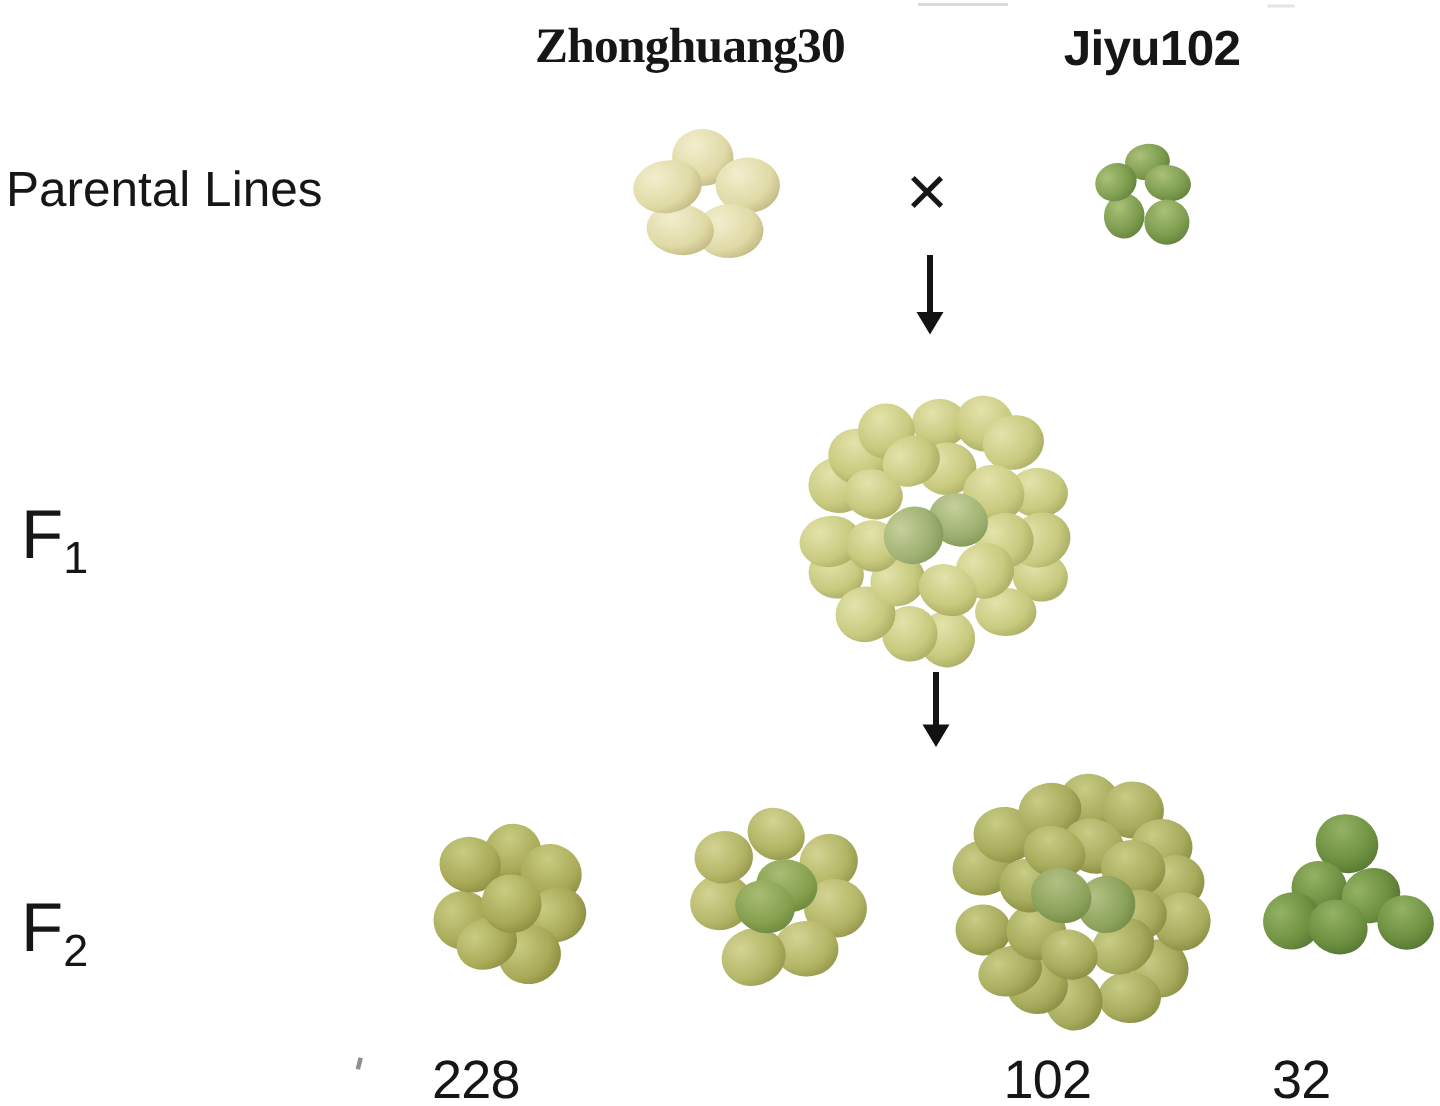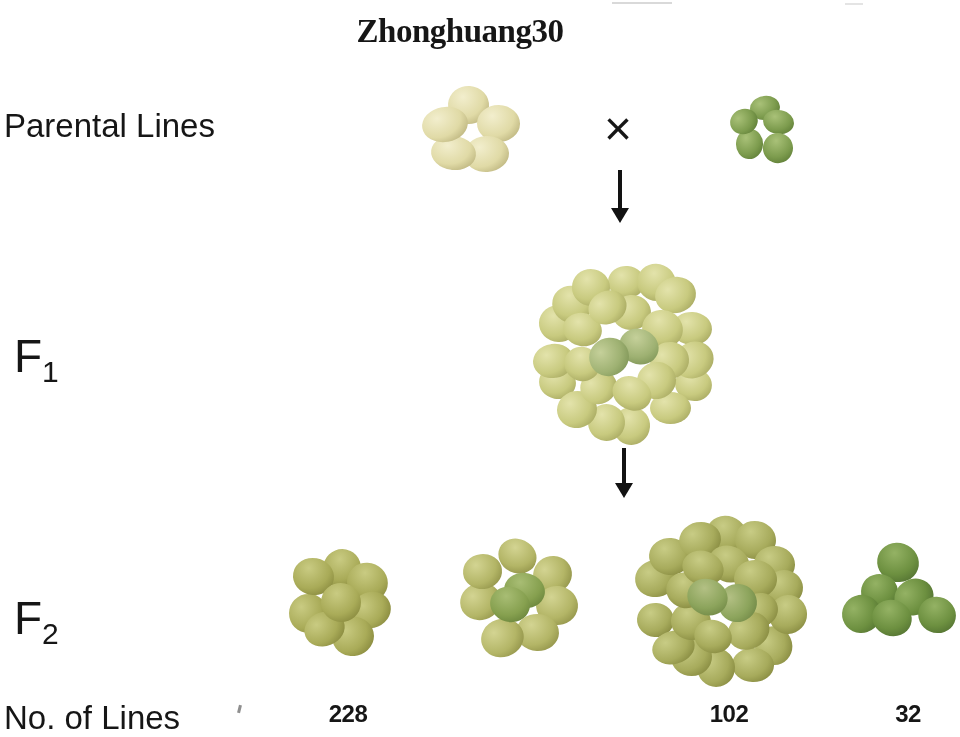--- a/index.html
+++ b/index.html
@@ -5,50 +5,50 @@
   html,body{margin:0;padding:0;background:#fff;}
   #canvas{
     position:relative;width:960px;height:737px;background:#ffffff;
     font-family:"Liberation Sans",sans-serif;color:#161616;overflow:hidden;
   }
   .abs{position:absolute;}
   .hdr{font-weight:bold;font-size:33px;letter-spacing:-0.5px;white-space:nowrap;text-align:center;line-height:1;}
   .lbl{font-size:33px;white-space:nowrap;line-height:1;}
   .flbl{font-size:46px;line-height:1;}
   .flbl .sub{font-size:30px;vertical-align:-10px;}
-  .num{font-size:24px;text-align:center;width:120px;line-height:1;letter-spacing:-0.5px;font-weight:bold;}
+  .num{font-size:36px;text-align:left;width:120px;line-height:1;letter-spacing:-0.5px;}
   .cross{font-size:48px;font-weight:400;width:50px;text-align:center;line-height:1;}
   .arrow-line{position:absolute;width:4px;background:#121212;}
   .arrow-head{position:absolute;width:0;height:0;border-left:9px solid transparent;border-right:9px solid transparent;border-top:15px solid #121212;}
   .seed{position:absolute;border-radius:50%;}
   .cluster{position:absolute;left:0;top:0;width:0;height:0;}
   .artifact{position:absolute;}
 </style>
 </head>
 <body>
 
 <div id="canvas">
 
   <div class="artifact" style="left:612px;top:2px;width:60px;height:2px;background:#d9d9d9;"></div>
   <div class="artifact" style="left:845px;top:3px;width:18px;height:2px;background:#e4e4e4;"></div>
   <div class="artifact" style="left:238px;top:705px;width:3px;height:8px;background:#8f8f8f;transform:rotate(14deg);"></div>
 
   <div class="abs hdr" style="left:350px;top:15px;width:220px;font-family:Liberation Serif, serif;">Zhonghuang30</div>
+  <div class="abs hdr" style="left:698px;top:15px;width:140px;">Jiyu102</div>
 
   <div class="abs lbl" style="left:4px;top:109px;">Parental Lines</div>
 
   <div class="abs flbl" style="left:14px;top:333px;">
     <span>F</span><span class="sub">1</span>
   </div>
 
   <div class="abs flbl" style="left:14px;top:595px;">
     <span>F</span><span class="sub">2</span>
   </div>
 
-  <div class="abs lbl" style="left:4px;top:701px;">No. of Lines</div>
 
   <div class="abs cross" style="left:593px;top:105px;">×</div>
 
   <div>
     <div class="arrow-line" style="left:618px;top:170px;height:40px;"></div>
     <div class="arrow-head" style="left:611px;top:208px;"></div>
   </div>
 
   <div>
     <div class="arrow-line" style="left:622px;top:448px;height:37px;"></div>

